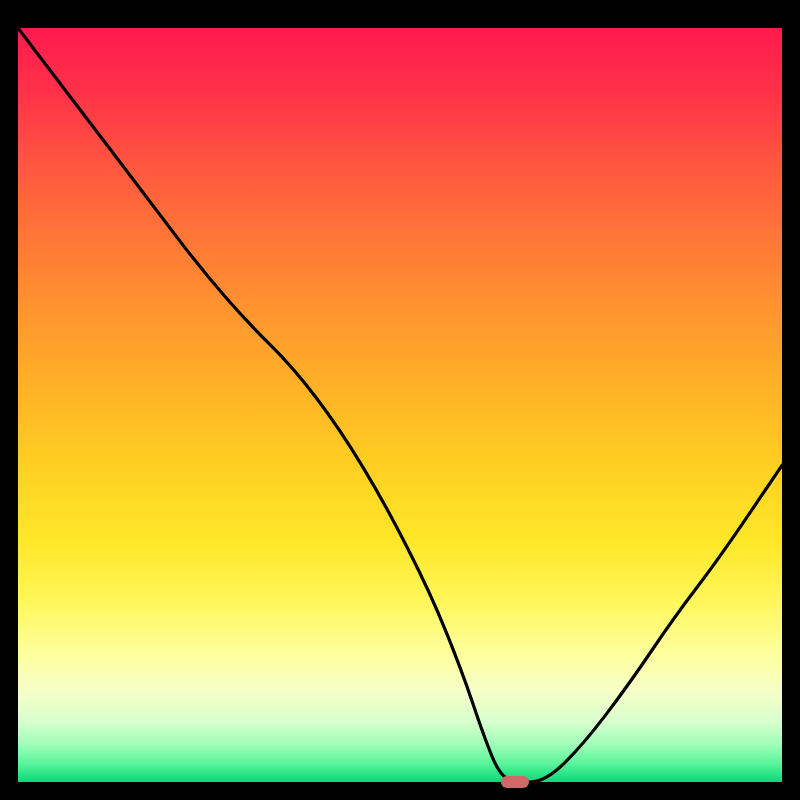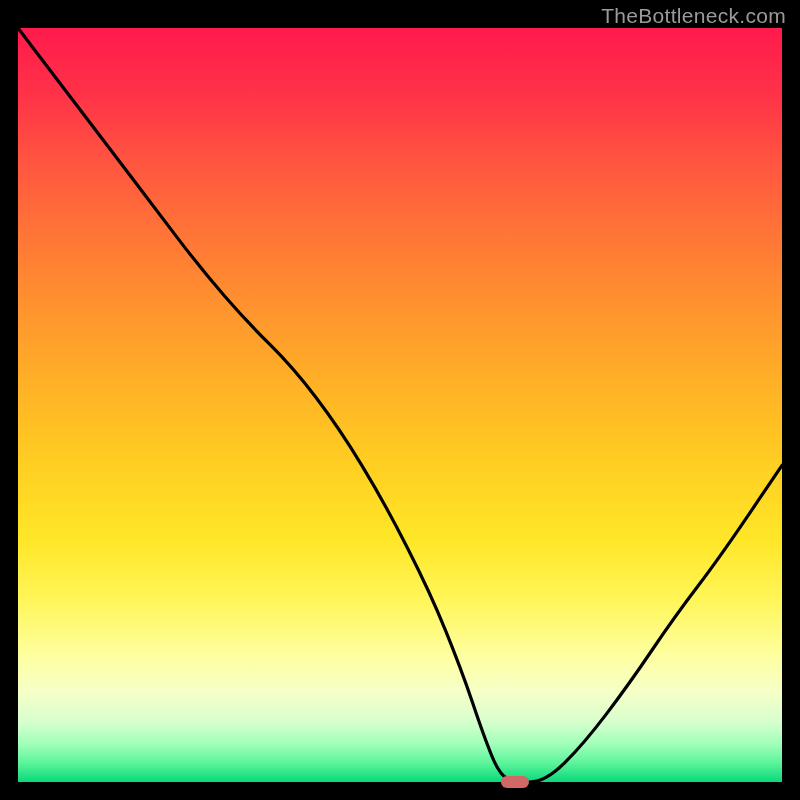--- a/index.html
+++ b/index.html
@@ -64,21 +64,20 @@
     height: 12px;
     background: #d06868;
     border-radius: 6px;
   }
 </style>
 </head>
 <body>
 
 <div class="container">
 
-  <div class="watermark">TheBottleneck.com</div>
 
   <div class="plot-area">
     <svg class="curve" viewBox="0 0 764 754" preserveAspectRatio="none">
       <path id="curve-path" d="M 0.0 0.0 Q 0.0 0.0 22.9 30.2 Q 45.8 60.3 68.8 90.5 Q 91.7 120.6 114.6 150.8 Q 137.5 181.0 160.4 211.1 Q 183.4 241.3 206.3 267.7 Q 229.2 294.1 252.1 316.7 Q 275.0 339.3 298.0 369.5 Q 320.9 399.6 343.8 437.3 Q 366.7 475.0 389.6 520.3 Q 412.6 565.5 427.8 603.2 Q 443.1 640.9 454.6 674.8 Q 466.0 708.8 473.7 727.6 Q 481.3 746.5 489.0 750.2 Q 496.6 754.0 511.9 754.0 Q 527.2 754.0 546.3 735.1 Q 565.4 716.3 588.3 686.1 Q 611.2 656.0 634.1 622.0 Q 657.0 588.1 680.0 558.0 Q 702.9 527.8 733.4 482.6 T 764.0 437.3" fill="none" stroke="#000000" stroke-width="3.2" stroke-linecap="round" stroke-linejoin="round"></path>
     </svg>
     <div id="marker" class="marker" style="left: 482.6px; top: 748px; background: rgb(208, 104, 104);"></div>
   </div>
 
 </div>
 

